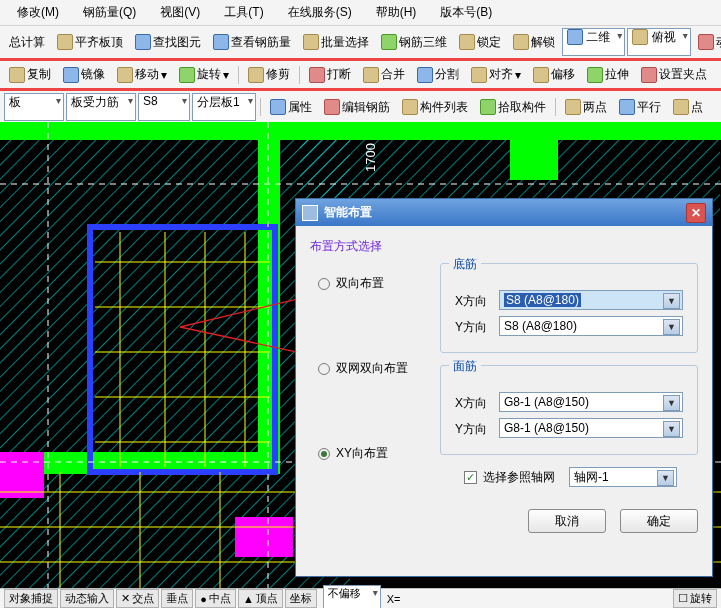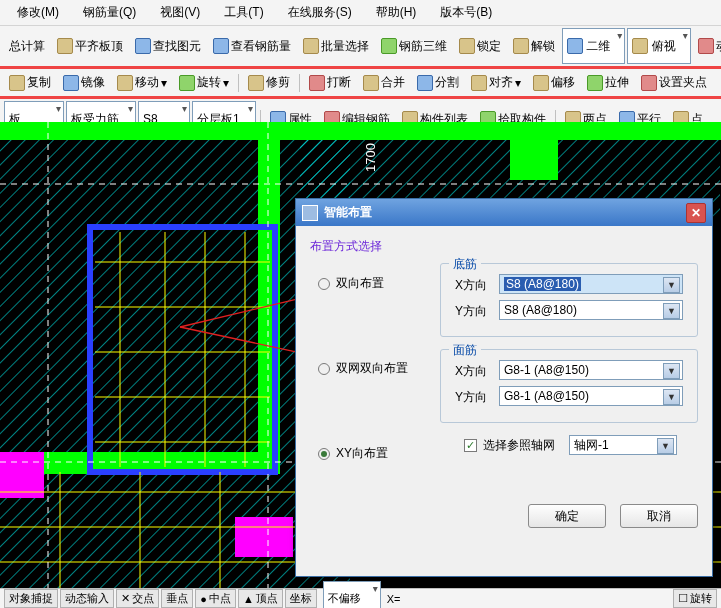--- a/index.html
+++ b/index.html
@@ -47,24 +47,24 @@
   border: 1px solid #a58a4c;
   border-radius: 2px;
   vertical-align: middle;
 }
 .ticon.green { background: #8fd46b; border-color: #4a9a28; }
 .ticon.blue  { background: #8db7e8; border-color: #3a6aaa; }
 .ticon.red   { background: #e18a8a; border-color: #b14a4a; }
 .sep { width: 1px; height: 18px; background: #c0c0c0; margin: 0 2px; }
 .combo {
   display: inline-flex;
-  align-items: center;
+  align-items: flex-start;
   border: 1px solid #7f9db9;
   background: #fff;
-  height: 36px;
+  height: 28px;
   padding: 0 14px 0 4px;
   position: relative;
 }
 .combo::after {
   content: "▾";
   position: absolute;
   right: 2px; top: 1px;
   color: #555;
   font-size: 10px;
 }
@@ -127,21 +127,21 @@
   content: "";
   width: 6px; height: 6px;
   background: #3a7a3a;
   border-radius: 50%;
   position: absolute;
   top: 2px; left: 2px;
 }
 .fieldset {
   border: 1px solid #b8c8d8;
   border-radius: 3px;
-  padding: 4px 10px 10px;
+  padding: 20px 10px 10px;
   position: relative;
   margin-bottom: 12px;
 }
 .fieldset .legend {
   position: absolute;
   top: -8px; left: 8px;
   background: #f0f0f0;
   padding: 0 4px;
   color: #0046a6;
 }
@@ -531,24 +531,24 @@
           <div class="fld-select" style="width:108px;flex:none;margin-left:8px">
             <span>轴网-1</span>
             <span class="arrow">▼</span>
           </div>
         </div>
       </div>
     </div>
   </div>
   <div class="btn-row">
     <div class="btn">
-        <span>确定</span>
+        <span>取消</span>
       </div>
     <div class="btn">
-        <span>取消</span>
+        <span>确定</span>
       </div>
   </div>
 </div>
 
 <div class="statusbar">
   <span class="stat-tab">
       <span>对象捕捉</span>
     </span>
   <span class="stat-tab">
       <span>动态输入</span>

